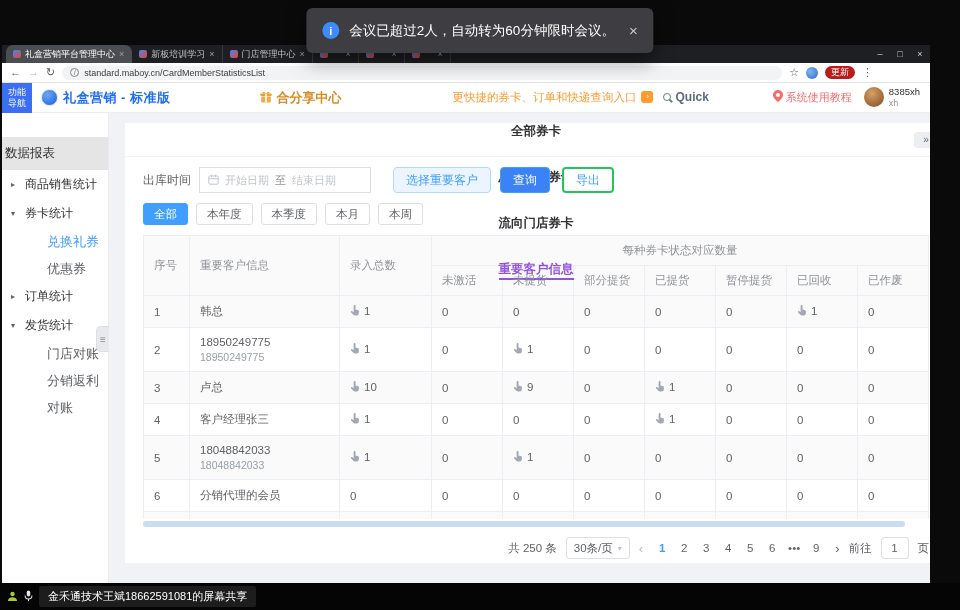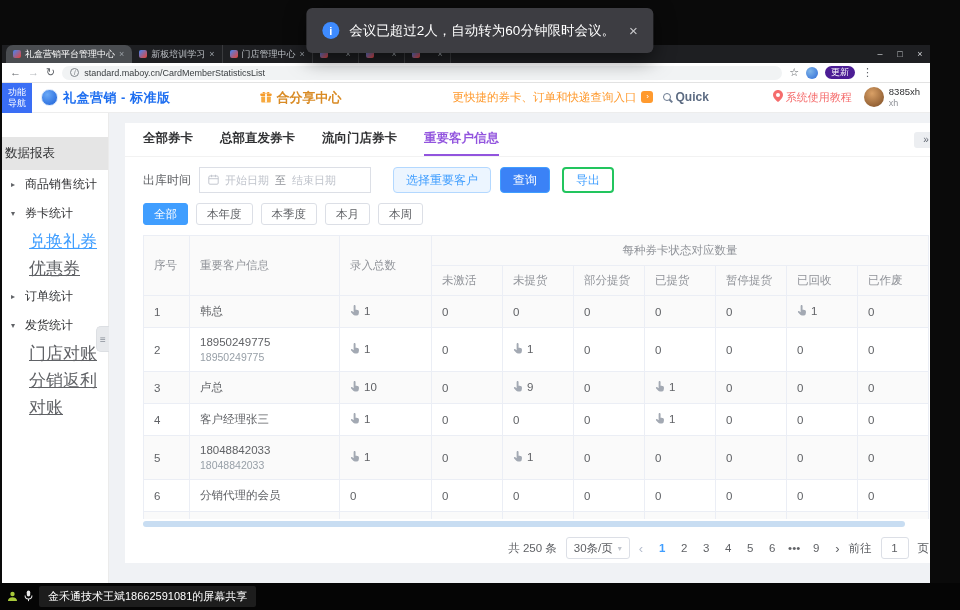--- a/index.html
+++ b/index.html
@@ -19,21 +19,21 @@
 .btab .bclose{color:#9aa0a6;font-size:9px;}
 .wincontrols{display:flex;align-items:center;flex:none;}
 .winbtn{width:20px;text-align:center;color:#d0d3d6;font-size:9px;line-height:18px;}
 
 .addressbar{height:20px;background:#fff;border-bottom:1px solid #e3e3e3;display:flex;align-items:center;gap:7px;padding:0 8px;flex:none;}
 .navic{color:#5f6368;font-size:11px;line-height:1;}
 .navic.dim{color:#b6b9bd;}
 .url{flex:1;height:14px;background:#f1f3f4;border-radius:7px;display:flex;align-items:center;gap:5px;padding:0 8px;font-size:9px;color:#3c4043;max-width:720px;}
 .urlinfo{width:9px;height:9px;border:1px solid #80868b;border-radius:50%;color:#80868b;font-size:7px;line-height:7px;text-align:center;flex:none;font-style:italic;}
 .avatar-sm{width:12px;height:12px;border-radius:50%;background:radial-gradient(circle at 35% 35%,#7fb5e8,#2f6bd8);flex:none;}
-.update-pill{background:#4c1d95;color:#fff;font-size:9px;height:13px;line-height:13px;padding:0 6px;border-radius:7px;flex:none;}
+.update-pill{background:#b91c1c;color:#fff;font-size:9px;height:13px;line-height:13px;padding:0 6px;border-radius:7px;flex:none;}
 
 
 .appheader{height:30px;background:#fff;display:flex;align-items:center;border-bottom:1px solid #ededed;flex:none;}
 .nav-toggle{width:30px;height:30px;background:#3a6ef5;color:#fff;font-size:9px;display:flex;flex-direction:column;align-items:center;justify-content:center;line-height:1.15;flex:none;}
 .brand{display:flex;align-items:center;gap:5px;margin-left:9px;}
 .brand-logo{width:17px;height:17px;border-radius:50%;background:radial-gradient(circle at 35% 30%,#6aa9f7,#1b5fd8);border:1px solid #d7e6fb;flex:none;}
 .brand-name{font-size:13px;font-weight:bold;color:#1f6ff0;letter-spacing:.5px;}
 .share-center{display:flex;align-items:center;gap:4px;margin-left:88px;font-size:13px;font-weight:bold;color:#d98b25;}
 .hdr-right{margin-left:auto;display:flex;align-items:center;padding-right:10px;}
 .quick-hint{font-size:11.5px;color:#ff9a2e;}
@@ -45,28 +45,28 @@
 .avatar{width:20px;height:20px;border-radius:50%;background:radial-gradient(circle at 40% 32%,#d9a066,#7a4a22);margin-left:12px;flex:none;}
 .uname{display:flex;flex-direction:column;margin-left:5px;font-size:9.5px;color:#303133;line-height:1.15;}
 .uname2{color:#909399;font-size:9px;}
 
 
 .appbody{flex:1;display:flex;background:#f0f2f5;overflow:hidden;}
 .sidebar{width:107px;background:#fff;border-right:1px solid #ebebeb;position:relative;flex:none;}
 .sidebar-title{height:33px;line-height:33px;background:#e5e5e5;color:#303133;font-size:12.5px;padding-left:3px;margin-top:24px;}
 .menu-item{height:29px;display:flex;align-items:center;gap:6px;padding-left:9px;font-size:12px;color:#303133;}
 .menu-item .arrow{font-size:8px;color:#606266;width:8px;flex:none;}
-.submenu-item{height:27px;line-height:27px;padding-left:27px;font-size:17px;color:#606266;text-decoration:underline;}
+.submenu-item{height:27px;line-height:27px;padding-left:45px;font-size:13px;color:#606266;}
 .submenu-item.active{color:#409eff;}
 .collapse-handle{position:absolute;right:-1px;top:213px;width:13px;height:26px;background:#e7e9ec;border:1px solid #dcdfe3;border-right:none;border-radius:5px 0 0 5px;color:#8a9099;font-size:10px;display:flex;align-items:center;justify-content:center;}
 
 
 .main{flex:1;position:relative;}
 .card{position:absolute;left:16px;top:10px;width:822px;height:440px;background:#fff;}
-.mtabs{display:flex;gap:27px;height:34px;align-items:center;padding:0 18px;border-bottom:1px solid #f2f2f2;}
+.mtabs{display:flex;gap:27px;height:34px;align-items:center;padding:0 18px;border-bottom:1px solid #f2f2f2;flex-direction:column;}
 .mtab{font-size:12.5px;font-weight:bold;color:#303133;height:100%;display:flex;align-items:center;border-bottom:2px solid transparent;}
 .mtab.active{color:#9254de;border-bottom-color:#9254de;}
 .collapse-btn{position:absolute;top:9px;right:9px;width:24px;height:16px;background:#eceef1;border-radius:3px;color:#5f6670;font-size:10px;text-align:center;line-height:16px;}
 .filter-row{display:flex;align-items:center;padding:10px 18px 0;}
 .flabel{font-size:12px;color:#606266;margin-right:8px;}
 .date-range{width:172px;height:26px;border:1px solid #dcdfe6;border-radius:0;display:flex;align-items:center;gap:6px;padding:0 8px;background:#fff;}
 .ph{font-size:11px;color:#c0c4cc;}
 .sep{font-size:11px;color:#909399;}
 .btn{height:26px;padding:0 12px;border-radius:4px;font-size:12px;font-family:inherit;display:inline-flex;align-items:center;}
 .btn-soft{margin-left:22px;background:#ecf5ff;border:1px solid #b3d8ff;color:#409eff;}

